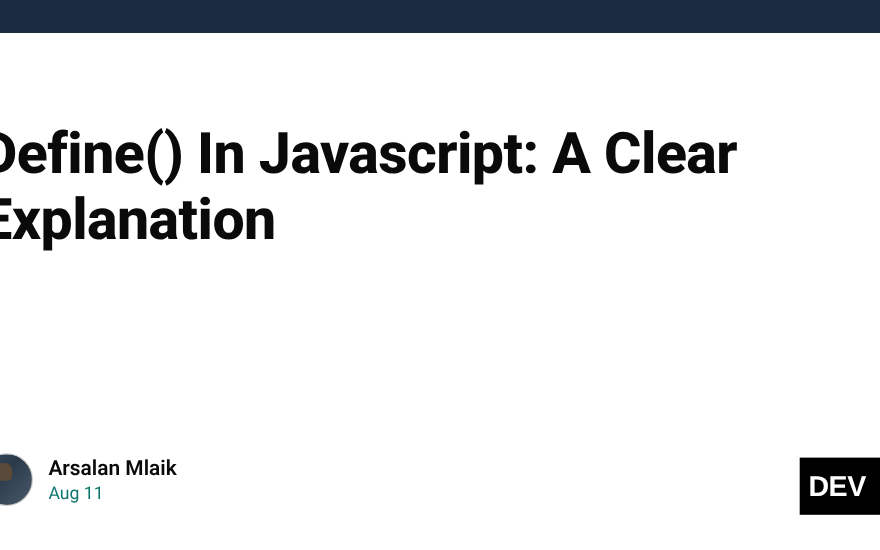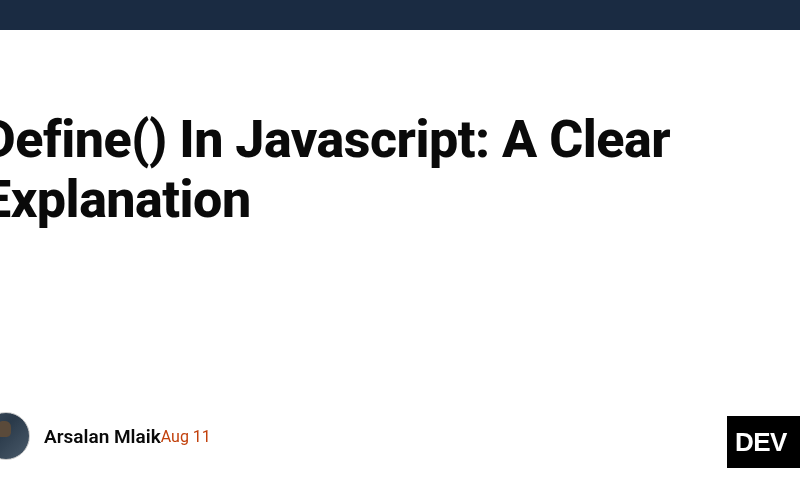--- a/index.html
+++ b/index.html
@@ -54,30 +54,30 @@
       position: absolute;
       top: 8px;
       left: 14px;
       width: 14px;
       height: 16px;
       background: #5a4a3a;
       border-radius: 40% 40% 30% 30%;
     }
     .author-info {
       display: flex;
-      flex-direction: row;
+      flex-direction: column;
     }
     .author-name {
       font-size: 19px;
       font-weight: 600;
       color: #0a0a0a;
     }
     .post-date {
       font-size: 16px;
-      color: #c2410c;
+      color: #0f766e;
       margin-top: 2px;
     }
     .dev-badge {
       position: absolute;
       bottom: 32px;
       right: 0;
       width: 73px;
       height: 52px;
       background: #000000;
       color: #ffffff;

